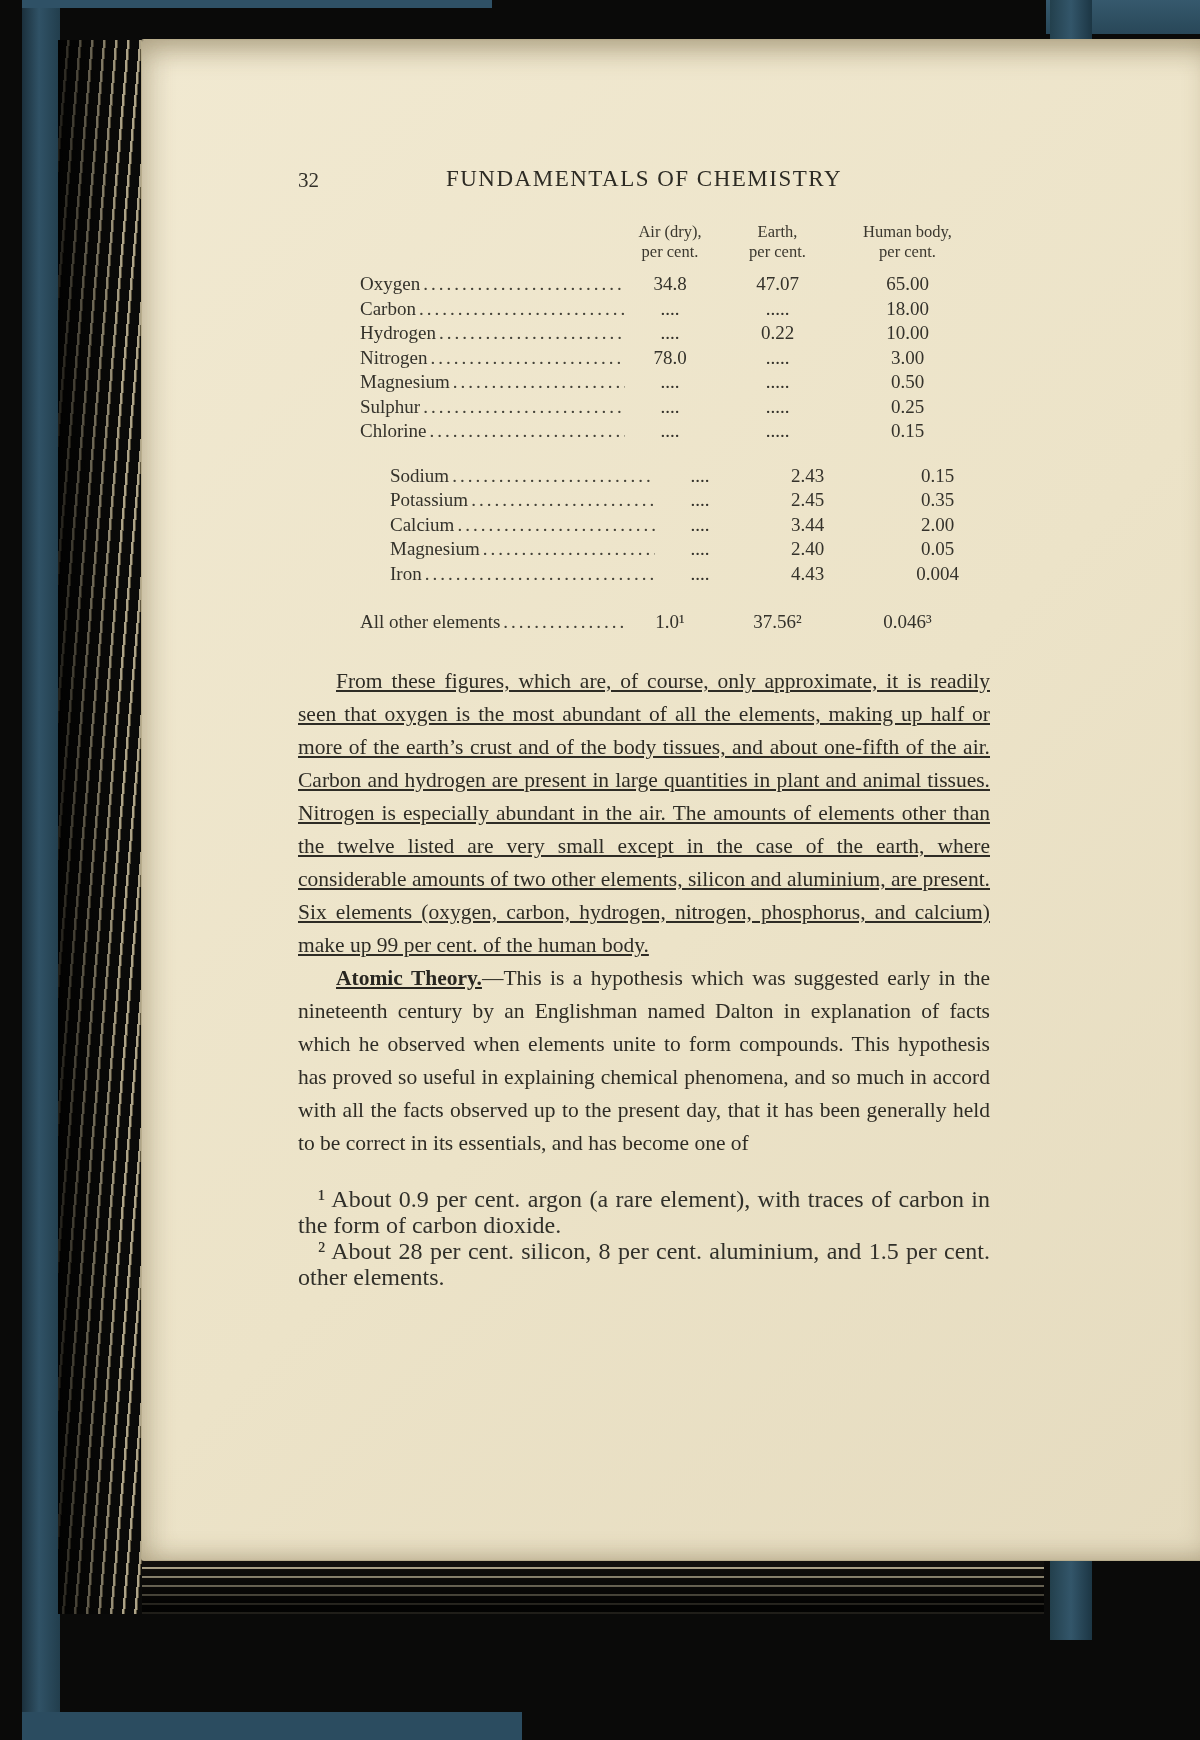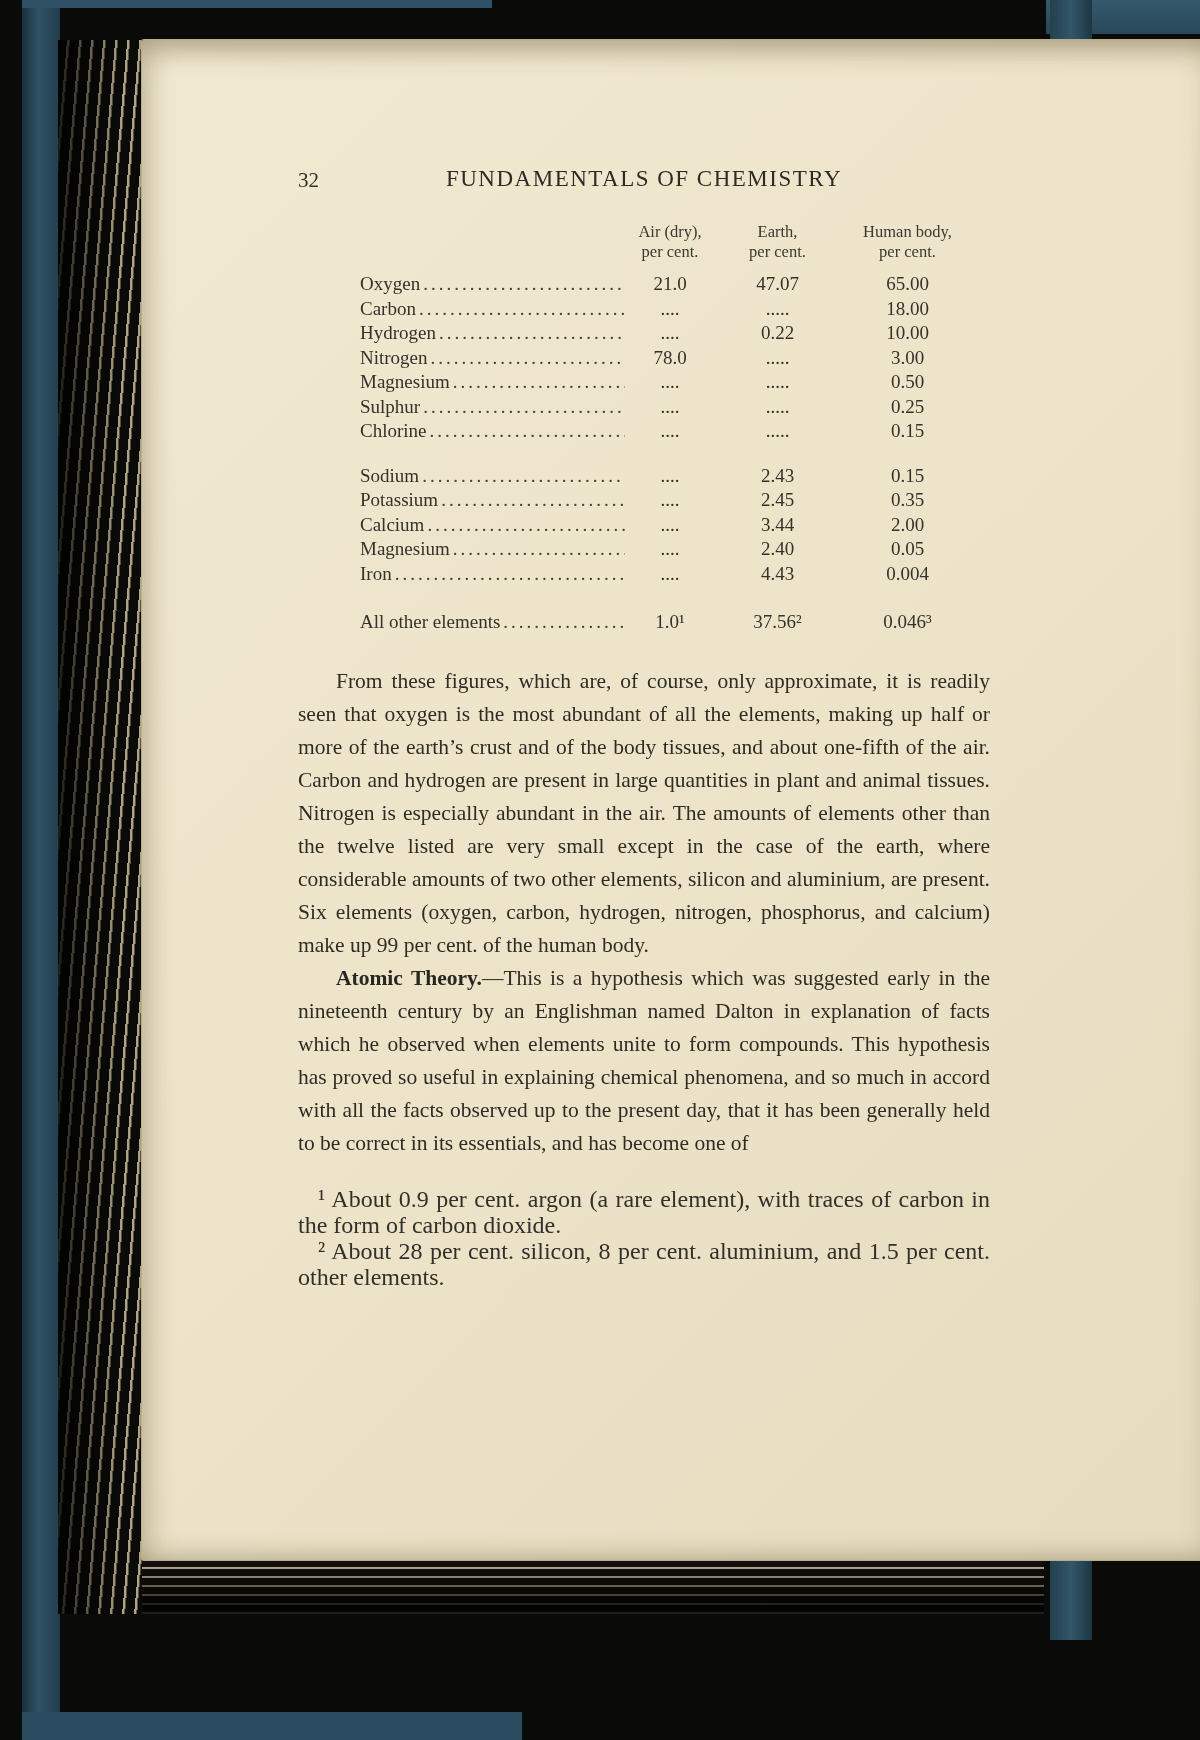--- a/index.html
+++ b/index.html
@@ -46,27 +46,27 @@
   .table{margin-left:62px;font-size:19px;color:#34322b;}
   .trow{display:flex;line-height:24.5px;}
   .tname{flex:0 0 265px;display:flex;overflow:hidden;white-space:nowrap;}
   .tname .dots{flex:1 1 auto;overflow:hidden;letter-spacing:3px;padding-left:3px;color:#454339;}
   .tair{flex:0 0 90px;text-align:center;}
   .tearth{flex:0 0 125px;text-align:center;}
   .tbodyc{flex:0 0 135px;text-align:center;}
   .thead{margin-bottom:10px;}
   .thead .th{font-size:16.5px;line-height:20px;color:#3b382f;}
   .thead .thl{display:block;text-align:center;}
-  .tgroup2{margin-top:20px;}
+  .tgroup2{margin-top:20px;margin-left:30px;}
   .tgroup3{margin-top:24px;}
   
   .para{font-size:21.5px;line-height:33px;text-align:justify;text-indent:38px;
     margin:0;color:#2e2c25;}
-  .para.first{margin-top:30px;}
-  .lead{font-weight:700;color:#282620;}
+  .para.first{margin-top:30px;text-decoration:underline;}
+  .lead{font-weight:700;color:#282620;text-decoration:underline;}
   
   .footnotes{margin-top:26px;}
   .footnotes p{font-size:24px;line-height:26px;text-align:justify;text-indent:20px;
     margin:0;color:#31302a;}
 </style>
 </head>
 <body>
 
 <div class="scene">
   <div class="cover-left"></div>
@@ -102,21 +102,21 @@
               <span class="thl">per cent.</span>
             </span>
         </div>
 
         <div class="tgroup">
           <div class="trow">
               <span class="tname">
                 <span>Oxygen</span>
                 <span class="dots">............................................................</span>
               </span>
-              <span class="tair">21.0</span>
+              <span class="tair">34.8</span>
               <span class="tearth">47.07</span>
               <span class="tbodyc">65.00</span>
             </div>
           <div class="trow">
               <span class="tname">
                 <span>Carbon</span>
                 <span class="dots">............................................................</span>
               </span>
               <span class="tair">....</span>
               <span class="tearth">.....</span>

